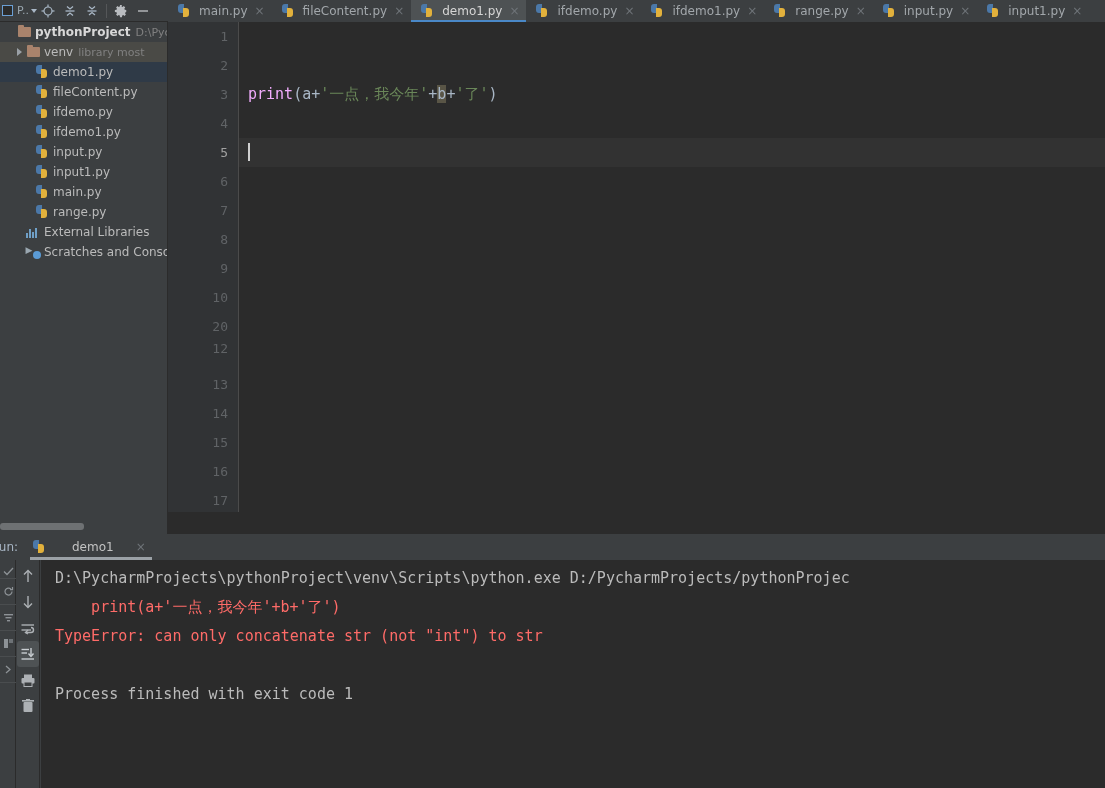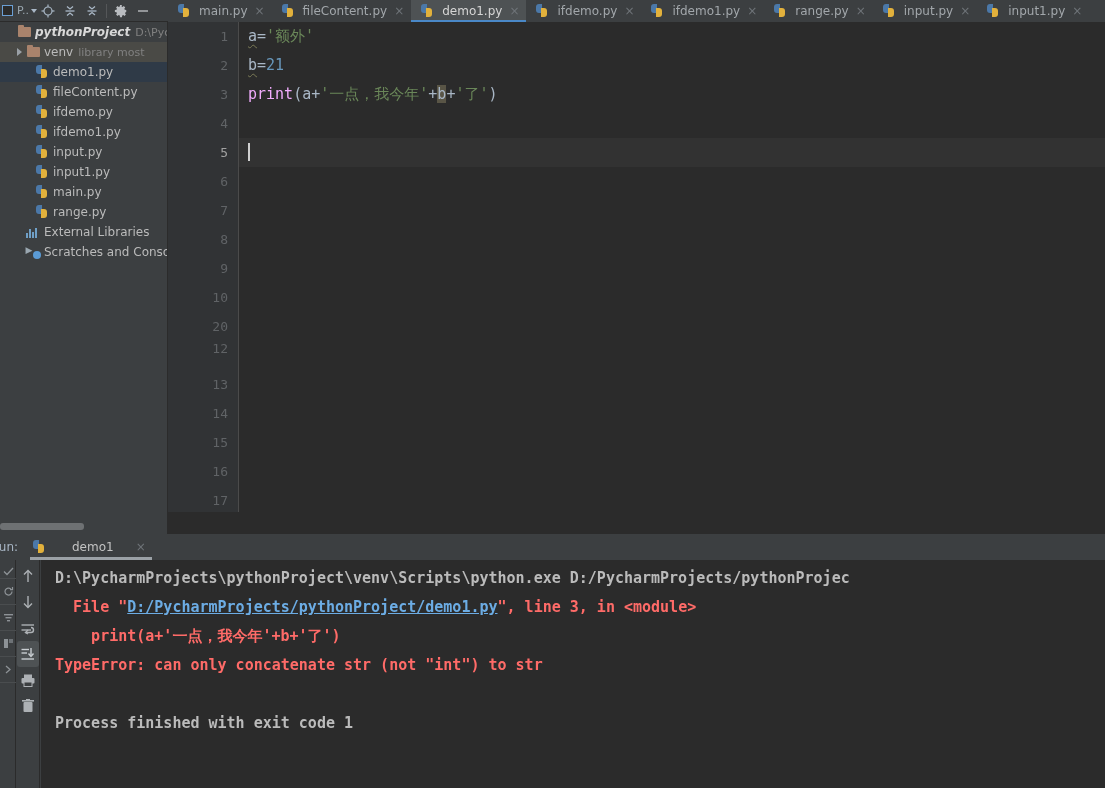--- a/index.html
+++ b/index.html
@@ -64,21 +64,21 @@
   }
   .pyfile { width: 14px; height: 14px; position: relative; }
   .pyfile .pg {
     position: absolute; width: 6px; height: 9px; border-radius: 3px 0 0 3px;
     background: #4b78a8; left: 1px; top: 0px;
   }
   .pyfile .py {
     position: absolute; width: 6px; height: 9px; border-radius: 0 3px 3px 0;
     background: #e2b13c; left: 6px; top: 4px;
   }
-  .lbl-bold { font-weight: bold; color: #d8d8d8; font-style: italic; }
+  .lbl-bold { font-weight: bold; color: #d8d8d8; }
   .lbl-dim { color: #808080; margin-left: 5px; font-size: 11px; }
   .extlib {
     width: 14px; height: 11px; display: flex; align-items: flex-end; gap: 1px;
   }
   .extlib i { display:block; width: 2px; background: #6f9fc6; }
   .scratch { width: 15px; height: 14px; position: relative; color:#9aa7b0; font-size: 10px; }
   .scr-dot { position:absolute; right:0; bottom:0; width: 8px; height: 8px;
     border-radius: 50%; background: #5b9bd5; }
 
   .sb-hscroll {
@@ -189,21 +189,21 @@
     background: #3c3f41; border-right: 1px solid #2b2b2b;
     display: flex; flex-direction: column; align-items: center; padding-top: 3px;
   }
   .rtb-btn {
     width: 22px; height: 26px; display: flex; align-items: center;
     justify-content: center; color: #adb1b5;
   }
   .rtb-btn.active { background: #4e5254; border-radius: 3px; }
   .console {
     position: absolute; left: 41px; top: 26px; width: 1064px; height: 228px;
-    background: #2b2b2b; overflow: hidden; padding: 4px 0 12px 14px; font-weight: bold;
+    background: #2b2b2b; overflow: hidden; padding: 4px 0 12px 14px;
   }
   .cons-line {
     font-family: "DejaVu Sans Mono", monospace; font-size: 15px;
     line-height: 29px; white-space: pre; color: #bbbbbb;
   }
   .c-err  { color: #ff6b68; }
   .c-link { color: #6cace4; text-decoration: underline; }
   .c-out  { color: #bbbbbb; }
 
   svg { display: block; }
@@ -479,22 +479,20 @@
         <div class="gut-line" style="top: 290px;">20</div>
         <div class="gut-line" style="top: 312px;">12</div>
         <div class="gut-line" style="top: 348px;">13</div>
         <div class="gut-line" style="top: 377px;">14</div>
         <div class="gut-line" style="top: 406px;">15</div>
         <div class="gut-line" style="top: 435px;">16</div>
         <div class="gut-line" style="top: 464px;">17</div>
       </div>
     <div class="gut-border"></div>
     <div class="code-area">
-      <div class="cline" style="top:0px"><span class="k-var wavy">a</span><span class="k-op">=</span><span class="k-str">'额外'</span></div>
-      <div class="cline" style="top:29px"><span class="k-var wavy">b</span><span class="k-op">=</span><span class="k-num">21</span></div>
       <div class="cline" style="top:58px"><span class="k-fn">print</span><span class="k-op">(a+</span><span class="k-str">'一点，我今年'</span><span class="k-op">+</span><span class="hl-ident k-var">b</span><span class="k-op">+</span><span class="k-str">'了'</span><span class="k-op">)</span></div>
       <div class="cline" style="top:87px"></div>
       <div class="cline cur" style="top:116px"><span class="caret"></span></div>
     </div>
   </div>
   <div class="ed-bottom-strip"></div>
 
   <div class="runpanel">
     <div class="run-header">
       <span class="run-label">Run:</span>
@@ -588,21 +586,20 @@
         <svg width="14" height="16" viewBox="0 0 14 16">
             <rect x="2.5" y="4" width="9" height="10" rx="1" fill="#adb1b5"></rect>
             <rect x="1" y="2" width="12" height="1.6" fill="#adb1b5"></rect>
             <rect x="5" y="1" width="4" height="1.6" fill="#adb1b5"></rect>
           </svg>
       </div>
     </div>
 
     <div class="console">
         <div class="cons-line"><span class="c-out">D:\PycharmProjects\pythonProject\venv\Scripts\python.exe D:/PycharmProjects/pythonProjec</span></div>
-        <div class="cons-line"><span class="c-err">  File "</span><span class="c-link">D:/PycharmProjects/pythonProject/demo1.py</span><span class="c-err">", line 3, in &lt;module&gt;</span></div>
         <div class="cons-line"><span class="c-err">    print(a+'一点，我今年'+b+'了')</span></div>
         <div class="cons-line"><span class="c-err">TypeError: can only concatenate str (not "int") to str</span></div>
         <div class="cons-line">&nbsp;</div>
         <div class="cons-line"><span class="c-out">Process finished with exit code 1</span></div>
       </div>
   </div>
 
 </div>
 
 </body></html>

